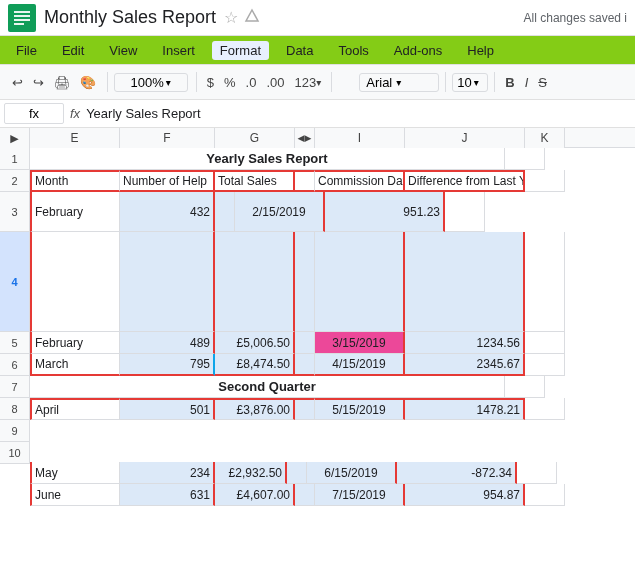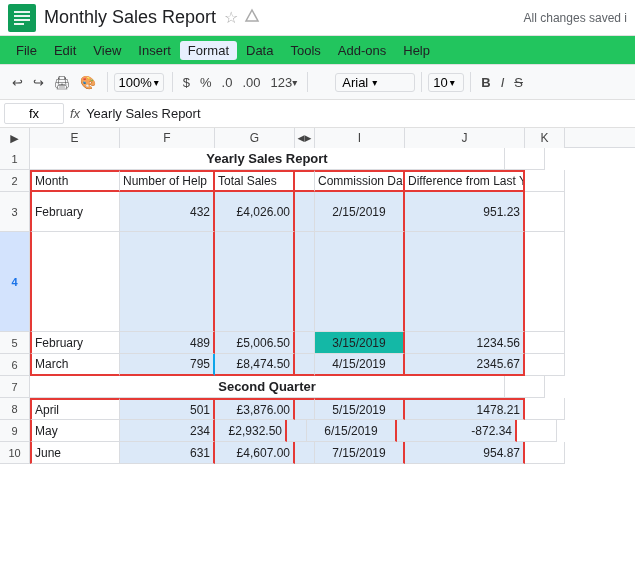--- a/index.html
+++ b/index.html
@@ -10,32 +10,32 @@
       display: flex; align-items: center; height: 36px; padding: 0 8px; background: #fff; border-bottom: 1px solid #e0e0e0;
     }
     .app-icon { width: 28px; height: 28px; margin-right: 8px; flex-shrink: 0; }
     .doc-title { font-size: 18px; color: #202124; font-weight: 400; margin-right: 8px; }
     .star-icon { color: #aaa; font-size: 16px; margin-right: 6px; cursor: pointer; }
     .drive-icon { color: #aaa; font-size: 14px; }
     .saved-text { margin-left: auto; font-size: 12px; color: #5f6368; }
 
     
     .menu-bar {
-      display: flex; align-items: center; height: 28px; padding: 0 8px; background: #22c55e; gap: 1px;
+      display: flex; align-items: center; height: 28px; padding: 0 8px; background: #84cc16; gap: 9px;
     }
     .menu-item { padding: 2px 8px; font-size: 13px; color: #202124; cursor: pointer; border-radius: 3px; }
     .menu-item.active { background: #e8f0fe; }
 
     
     .toolbar {
       display: flex; align-items: center; height: 36px; padding: 0 8px; background: #f8f9fa; border-top: 1px solid #e0e0e0; border-bottom: 1px solid #e0e0e0; gap: 2px;
     }
     .toolbar-btn { padding: 2px 4px; font-size: 13px; color: #444; cursor: pointer; border: none; background: transparent; border-radius: 3px; display: flex; align-items: center; }
     .toolbar-sep { width: 1px; height: 20px; background: #dadce0; margin: 0 4px; }
-    .zoom-box { display: flex; align-items: center; border: 1px solid #dadce0; border-radius: 3px; padding: 1px 4px; font-size: 13px; margin-right: 2px; }
+    .zoom-box { display: flex; align-items: center; border: 1px solid #dadce0; border-radius: 3px; padding: 1px 16px; font-size: 13px; margin-right: 2px; }
     .font-box { display: flex; align-items: center; border: 1px solid #dadce0; border-radius: 3px; padding: 1px 6px; font-size: 13px; min-width: 80px; margin-left: 21px; }
     .size-box { display: flex; align-items: center; border: 1px solid #dadce0; border-radius: 3px; padding: 1px 4px; font-size: 13px; min-width: 36px; }
 
     
     .formula-bar {
       display: flex; align-items: center; height: 28px; border-bottom: 1px solid #e0e0e0; padding: 0 4px; background: #fff;
     }
     .cell-ref { width: 60px; border: 1px solid #dadce0; border-radius: 2px; padding: 2px 4px; font-size: 13px; text-align: center; margin-right: 6px; }
     .fx-label { color: #555; font-size: 13px; margin-right: 6px; font-style: italic; }
     .formula-input { flex: 1; font-size: 13px; color: #202124; border: none; outline: none; }
@@ -208,21 +208,20 @@
         <div class="cell header-row rb-top rb-bottom rb-right" style="width:80px;border-top:2px solid #e53935;border-bottom:2px solid #e53935;border-right:2px solid #e53935;">Total Sales</div>
         <div class="cell" style="width:20px;border-top:2px solid #e53935;border-bottom:2px solid #e53935;"></div>
         <div class="cell header-row rb-top rb-bottom rb-right" style="width:90px;border-top:2px solid #e53935;border-bottom:2px solid #e53935;border-right:2px solid #e53935;">Commission Date</div>
         <div class="cell header-row rb-top rb-bottom rb-right" style="width:120px;border-top:2px solid #e53935;border-bottom:2px solid #e53935;border-right:2px solid #e53935;">Difference from Last Year</div>
         <div class="cell" style="width:40px;"></div>
       </div>
 
       <div class="grid-row" style="height:40px;">
         <div class="cell" style="width:90px;border-left:2px solid #e53935;border-right:1px solid #dadce0;">February</div>
         <div class="cell right" style="width:95px;border-right:2px solid #e53935;background:#dce9f8;">432</div>
-        <div class="cell right" style="width:80px;border-right:2px solid #e53935;background:#dce9f8;">£4,026.00</div>
         <div class="cell" style="width:20px;background:#dce9f8;"></div>
         <div class="cell center" style="width:90px;border-right:2px solid #e53935;background:#dce9f8;">2/15/2019</div>
         <div class="cell right" style="width:120px;border-right:2px solid #e53935;background:#dce9f8;">951.23</div>
         <div class="cell" style="width:40px;"></div>
       </div>
 
       <div class="grid-row" style="height:100px;">
         <div class="cell" style="width:90px;border-left:2px solid #e53935;"></div>
         <div class="cell" style="width:95px;border-right:2px solid #e53935;background:#dce9f8;"></div>
         <div class="cell" style="width:80px;border-right:2px solid #e53935;background:#dce9f8;"></div>
@@ -230,21 +229,21 @@
         <div class="cell" style="width:90px;border-right:2px solid #e53935;background:#dce9f8;"></div>
         <div class="cell" style="width:120px;border-right:2px solid #e53935;background:#dce9f8;"></div>
         <div class="cell" style="width:40px;"></div>
       </div>
 
       <div class="grid-row" style="height:22px;">
         <div class="cell" style="width:90px;border-left:2px solid #e53935;">February</div>
         <div class="cell right" style="width:95px;border-right:2px solid #e53935;background:#dce9f8;">489</div>
         <div class="cell right" style="width:80px;border-right:2px solid #e53935;background:#dce9f8;">£5,006.50</div>
         <div class="cell" style="width:20px;background:#dce9f8;"></div>
-        <div class="cell center" style="width:90px;border-right:2px solid #e53935;background:#14b8a6;">3/15/2019</div>
+        <div class="cell center" style="width:90px;border-right:2px solid #e53935;background:#ec4899;">3/15/2019</div>
         <div class="cell right" style="width:120px;border-right:2px solid #e53935;background:#dce9f8;">1234.56</div>
         <div class="cell" style="width:40px;"></div>
       </div>
 
       <div class="grid-row" style="height:22px;">
         <div class="cell" style="width:90px;border-left:2px solid #e53935;border-bottom:2px solid #e53935;">March</div>
         <div class="cell right" style="width:95px;border-right:2px solid #0ea5e9;border-bottom:2px solid #e53935;background:#dce9f8;">795</div>
         <div class="cell right" style="width:80px;border-right:2px solid #e53935;border-bottom:2px solid #e53935;background:#dce9f8;">£8,474.50</div>
         <div class="cell" style="width:20px;background:#dce9f8;border-bottom:2px solid #e53935;"></div>
         <div class="cell center" style="width:90px;border-right:2px solid #e53935;border-bottom:2px solid #e53935;background:#dce9f8;">4/15/2019</div>
@@ -262,21 +261,21 @@
       <div class="grid-row" style="height:22px;">
         <div class="cell" style="width:90px;border-left:2px solid #e53935;border-top:2px solid #e53935;">April</div>
         <div class="cell right" style="width:95px;border-right:2px solid #e53935;border-top:2px solid #e53935;background:#dce9f8;">501</div>
         <div class="cell right" style="width:80px;border-right:2px solid #e53935;border-top:2px solid #e53935;background:#dce9f8;">£3,876.00</div>
         <div class="cell" style="width:20px;background:#dce9f8;border-top:2px solid #e53935;"></div>
         <div class="cell center" style="width:90px;border-right:2px solid #e53935;border-top:2px solid #e53935;background:#dce9f8;">5/15/2019</div>
         <div class="cell right" style="width:120px;border-right:2px solid #e53935;border-top:2px solid #e53935;background:#dce9f8;">1478.21</div>
         <div class="cell" style="width:40px;"></div>
       </div>
 
-      <div class="grid-row" style="height:22px;">
+      <div class="grid-row" style="height:22px;margin-top:42px;">
         <div class="cell" style="width:90px;border-left:2px solid #e53935;">May</div>
         <div class="cell right" style="width:95px;border-right:2px solid #e53935;background:#dce9f8;">234</div>
         <div class="cell right" style="width:72px;border-right:2px solid #e53935;background:#dce9f8;">£2,932.50</div>
         <div class="cell" style="width:20px;background:#dce9f8;"></div>
         <div class="cell center" style="width:90px;border-right:2px solid #e53935;background:#dce9f8;">6/15/2019</div>
         <div class="cell right" style="width:120px;border-right:2px solid #e53935;background:#dce9f8;">-872.34</div>
         <div class="cell" style="width:40px;"></div>
       </div>
 
       <div class="grid-row" style="height:22px;">

